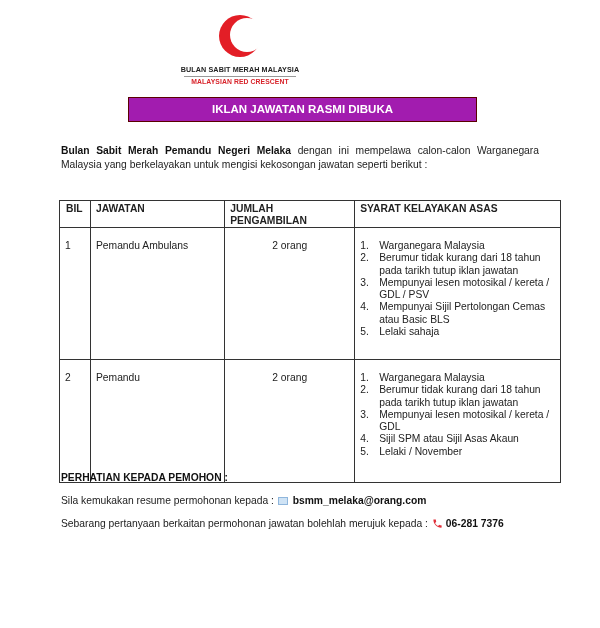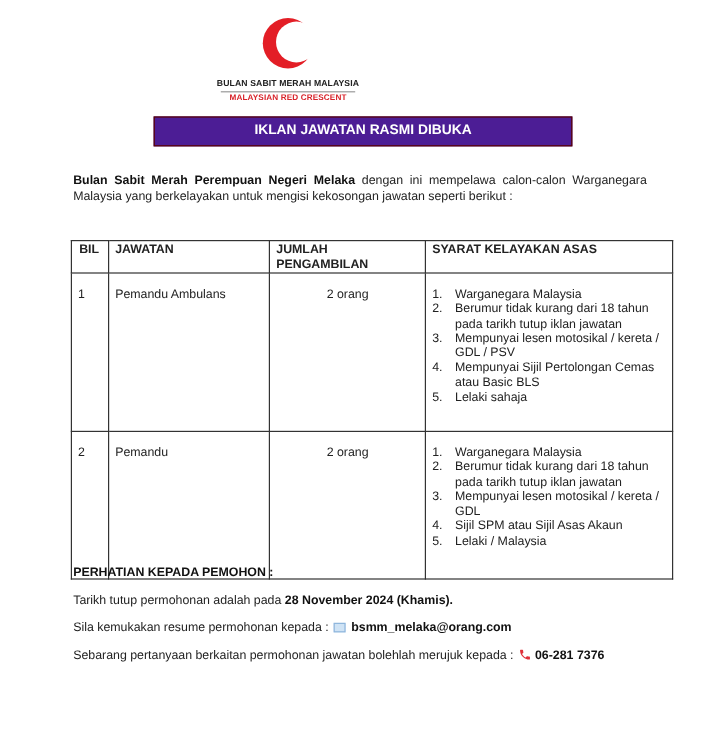--- a/index.html
+++ b/index.html
@@ -46,21 +46,21 @@
       font-weight: bold;
       color: #d8232a;
       letter-spacing: 0.1px;
     }
     .banner {
       position: absolute;
       left: 128px;
       top: 97px;
       width: 349px;
       height: 25px;
-      background: #4c1d95;
+      background: #a21caf;
       border: 1px solid #5a0000;
       box-sizing: border-box;
       color: #ffffff;
       font-weight: bold;
       font-size: 11.5px;
       text-align: center;
       line-height: 23px;
     }
     .intro {
       position: absolute;
@@ -174,21 +174,21 @@
     </defs>
     <circle cx="22" cy="22" r="21" fill="#e31e26" mask="url(#cm)"></circle>
   </svg>
   <div class="org-name">BULAN SABIT MERAH MALAYSIA</div>
   <div class="org-divider"></div>
   <div class="org-name-en">MALAYSIAN RED CRESCENT</div>
 </div>
 
 <div class="banner">IKLAN JAWATAN RASMI DIBUKA</div>
 
-<div class="intro"><b>Bulan Sabit Merah Perempuan Negeri Melaka</b><span> dengan ini mempelawa calon-calon Warganegara Malaysia yang berkelayakan untuk mengisi kekosongan jawatan seperti berikut :</span></div>
+<div class="intro"><b>Bulan Sabit Merah Pemandu Negeri Melaka</b><span> dengan ini mempelawa calon-calon Warganegara Malaysia yang berkelayakan untuk mengisi kekosongan jawatan seperti berikut :</span></div>
 
 <table class="jobs">
   <colgroup>
     <col class="col-bil">
       <col class="col-jawatan">
       <col class="col-jumlah">
       <col class="col-syarat">
   </colgroup>
   <thead>
     <tr>
@@ -216,27 +216,26 @@
     <tr class="row2">
       <td class="num">2</td>
       <td class="pos">Pemandu</td>
       <td class="qty">2 orang</td>
       <td class="req">
         <ol class="reqs">
           <li><span class="n">1.</span><span>Warganegara Malaysia</span></li>
           <li><span class="n">2.</span><span>Berumur tidak kurang dari 18 tahun pada tarikh tutup iklan jawatan</span></li>
           <li><span class="n">3.</span><span>Mempunyai lesen motosikal / kereta / GDL</span></li>
           <li><span class="n">4.</span><span>Sijil SPM atau Sijil Asas Akaun</span></li>
-          <li><span class="n">5.</span><span>Lelaki / Malaysia</span></li>
+          <li><span class="n">5.</span><span>Lelaki / November</span></li>
         </ol>
       </td>
     </tr>
   </tbody>
 </table>
 
 <div class="notice">
   <div class="heading">PERHATIAN KEPADA PEMOHON :</div>
-  <div class="line"><span>Tarikh tutup permohonan adalah pada </span><b>28 November 2024 (Khamis).</b></div>
   <div class="line"><span>Sila kemukakan resume permohonan kepada : </span><span class="icon-mail"></span> <b>bsmm_melaka@orang.com</b></div>
   <div class="line"><span>Sebarang pertanyaan berkaitan permohonan jawatan bolehlah merujuk kepada : </span><svg class="icon-phone" viewBox="0 0 24 24">
         <path fill="#e0303a" d="M6.6 10.8c1.4 2.8 3.8 5.1 6.6 6.6l2.2-2.2c.3-.3.7-.4 1-.2 1.1.4 2.3.6 3.6.6.6 0 1 .4 1 1V20c0 .6-.4 1-1 1C10.6 21 3 13.4 3 4c0-.6.4-1 1-1h3.5c.6 0 1 .4 1 1 0 1.3.2 2.5.6 3.6.1.3 0 .7-.2 1l-2.3 2.2z"></path>
       </svg><b>06-281 7376</b></div>
 </div>
 
 </body></html>

